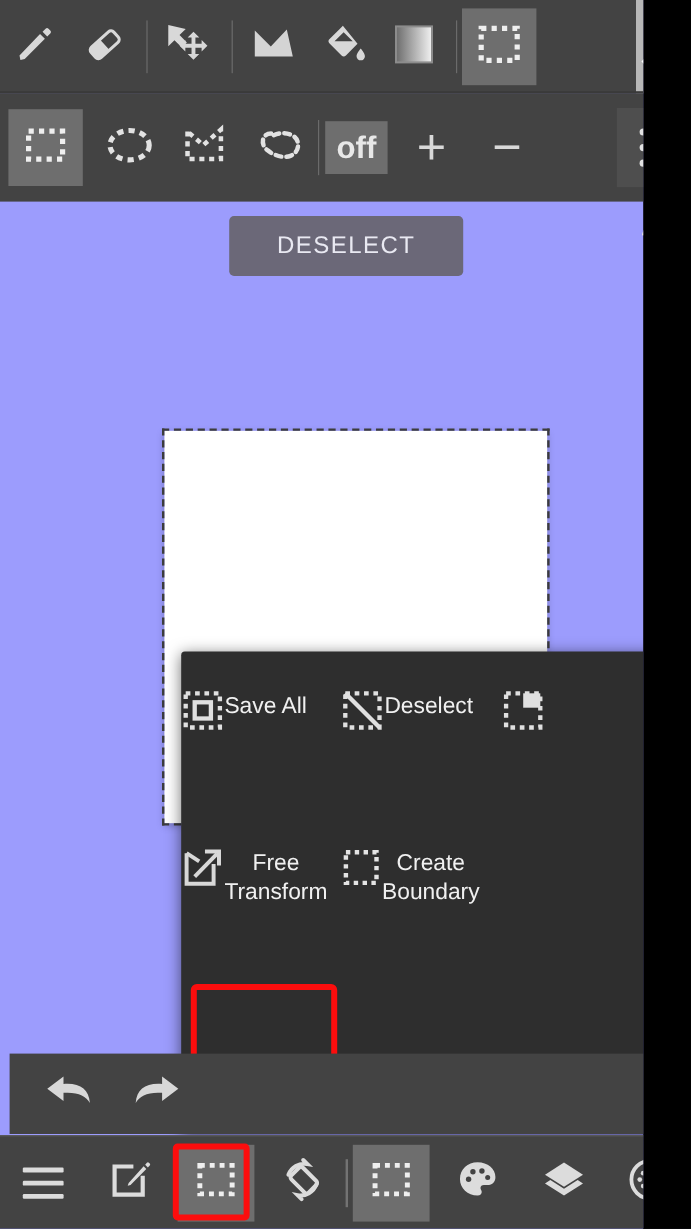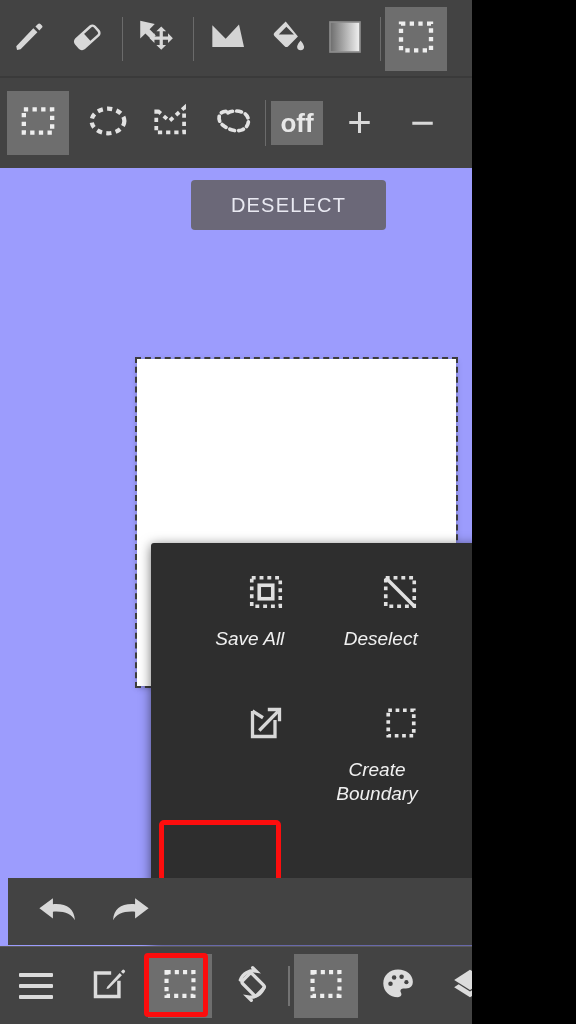--- a/index.html
+++ b/index.html
@@ -8,21 +8,21 @@
     background: #000;
   }
   body {
     width: 576px;
     height: 1024px;
     font-family: "Liberation Sans", sans-serif;
     overflow: hidden;
   }
   #app {
     position: relative;
-    width: 472px;
+    width: 536px;
     height: 1024px;
     background: #9c9cfd;
     overflow: hidden;
   }
 
   
   .toolbar-top {
     position: absolute;
     top: 0; left: 0;
     width: 576px;
@@ -183,26 +183,25 @@
     border-radius: 3px;
     box-shadow: 0 2px 12px rgba(0,0,0,0.55);
     display: grid;
     grid-template-columns: repeat(3, 1fr);
     grid-template-rows: repeat(3, 1fr);
     padding-top: 8px;
     box-sizing: border-box;
   }
   .ctx-item {
     display: flex;
-    flex-direction: column;
-    align-items: flex-end;
+    flex-direction: row;
+    align-items: flex-start;
     justify-content: flex-start;
     padding-top: 16px;
     box-sizing: border-box;
-    font-style: italic;
   }
   .ctx-icon {
     height: 50px;
     display: flex;
     align-items: center;
     justify-content: center;
   }
   .ctx-label {
     margin-top: 10px;
     color: #f0f0f0;
@@ -483,20 +482,22 @@
 
     <div class="ctx-item">
       <div class="ctx-icon">
         <svg width="36" height="36" viewBox="0 0 24 24">
           <path d="M3 4 v17 h15 V10" fill="none" stroke="#d8d8d8" stroke-width="2.2"></path>
           <path d="M3 4 L10 8.5" fill="none" stroke="#d8d8d8" stroke-width="2.2"></path>
           <path d="M7.5 17 L20 4.2" stroke="#d8d8d8" stroke-width="2.2"></path>
           <path d="M13.2 3 H21 V10.8" fill="none" stroke="#d8d8d8" stroke-width="2.2"></path>
         </svg>
       </div>
+      <div class="ctx-label">Free
+Transform</div>
     </div>
 
     <div class="ctx-item">
       <div class="ctx-icon">
         <svg width="34" height="34" viewBox="0 0 24 24">
           <rect x="3" y="3" width="18" height="18" fill="none" stroke="#e4e4e4" stroke-width="2.6" stroke-dasharray="2.6 2.6"></rect>
         </svg>
       </div>
       <div class="ctx-label">Create
 Boundary</div>

